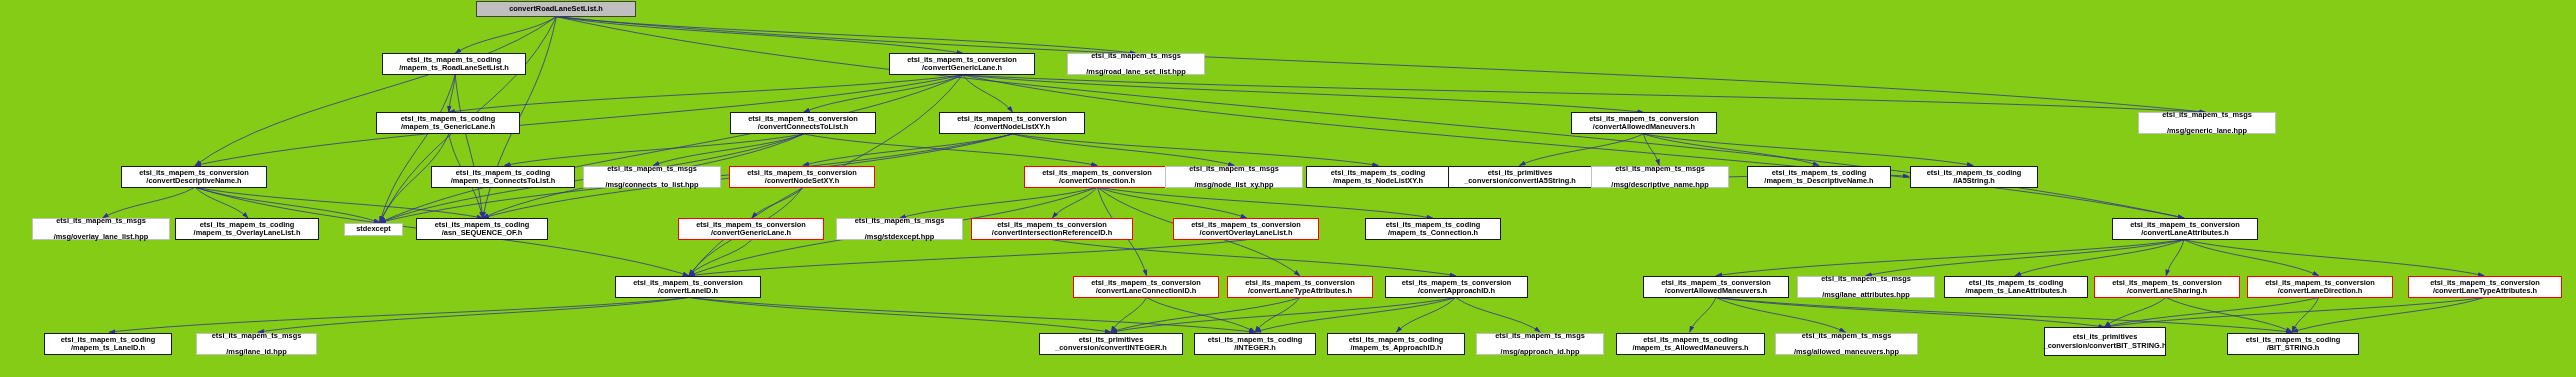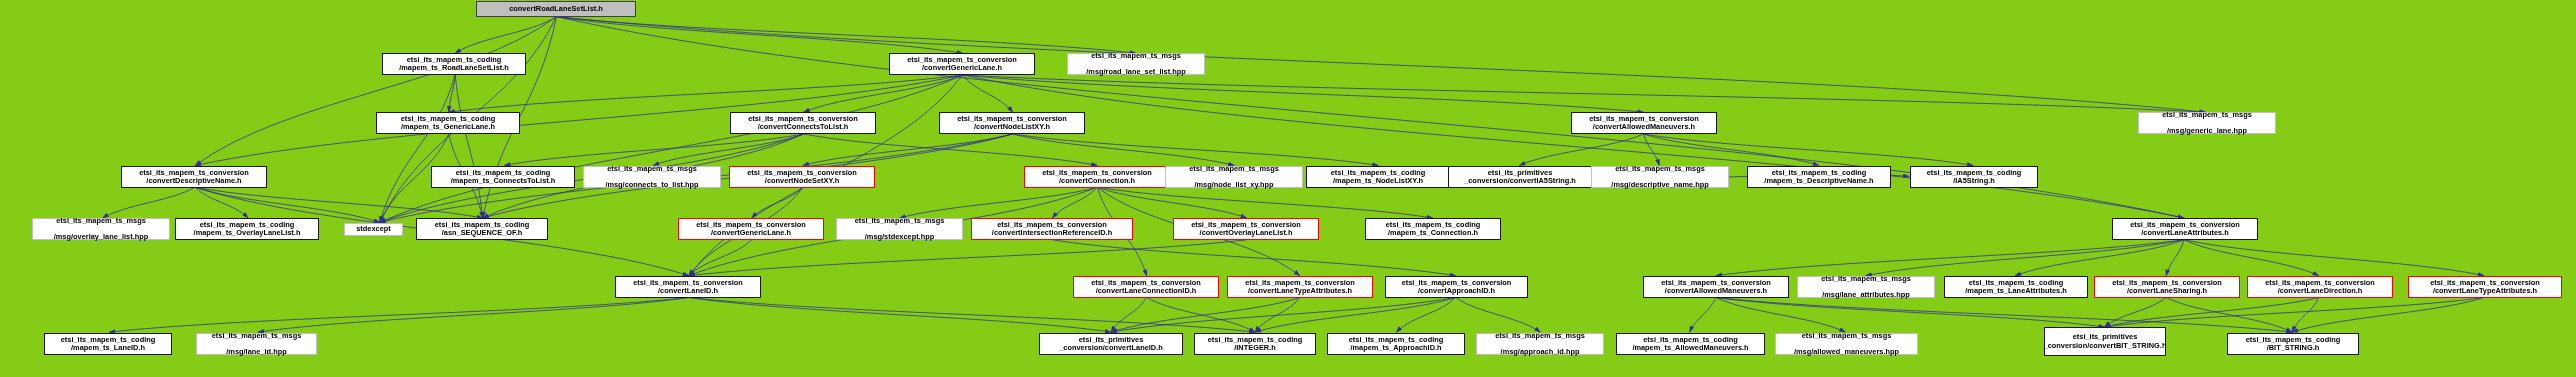--- a/index.html
+++ b/index.html
@@ -300,21 +300,21 @@
       <div class="node solid" style="left: 44px; top: 333px; width: 128px; height: 22px;">
         <span class="l1">etsi_its_mapem_ts_coding</span>
         <span class="l2">/mapem_ts_LaneID.h</span>
       </div>
       <div class="node ghost" style="left: 196px; top: 333px; width: 121px; height: 22px;">
         <span class="l1">etsi_its_mapem_ts_msgs</span>
         <span class="l2">/msg/lane_id.hpp</span>
       </div>
       <div class="node solid" style="left: 1039px; top: 333px; width: 144px; height: 22px;">
         <span class="l1">etsi_its_primitives</span>
-        <span class="l2">_conversion/convertLaneID.h</span>
+        <span class="l2">_conversion/convertINTEGER.h</span>
       </div>
       <div class="node solid" style="left: 1194px; top: 333px; width: 122px; height: 22px;">
         <span class="l1">etsi_its_mapem_ts_coding</span>
         <span class="l2">/INTEGER.h</span>
       </div>
       <div class="node solid" style="left: 1327px; top: 333px; width: 138px; height: 22px;">
         <span class="l1">etsi_its_mapem_ts_coding</span>
         <span class="l2">/mapem_ts_ApproachID.h</span>
       </div>
       <div class="node ghost" style="left: 1476px; top: 333px; width: 128px; height: 22px;">

